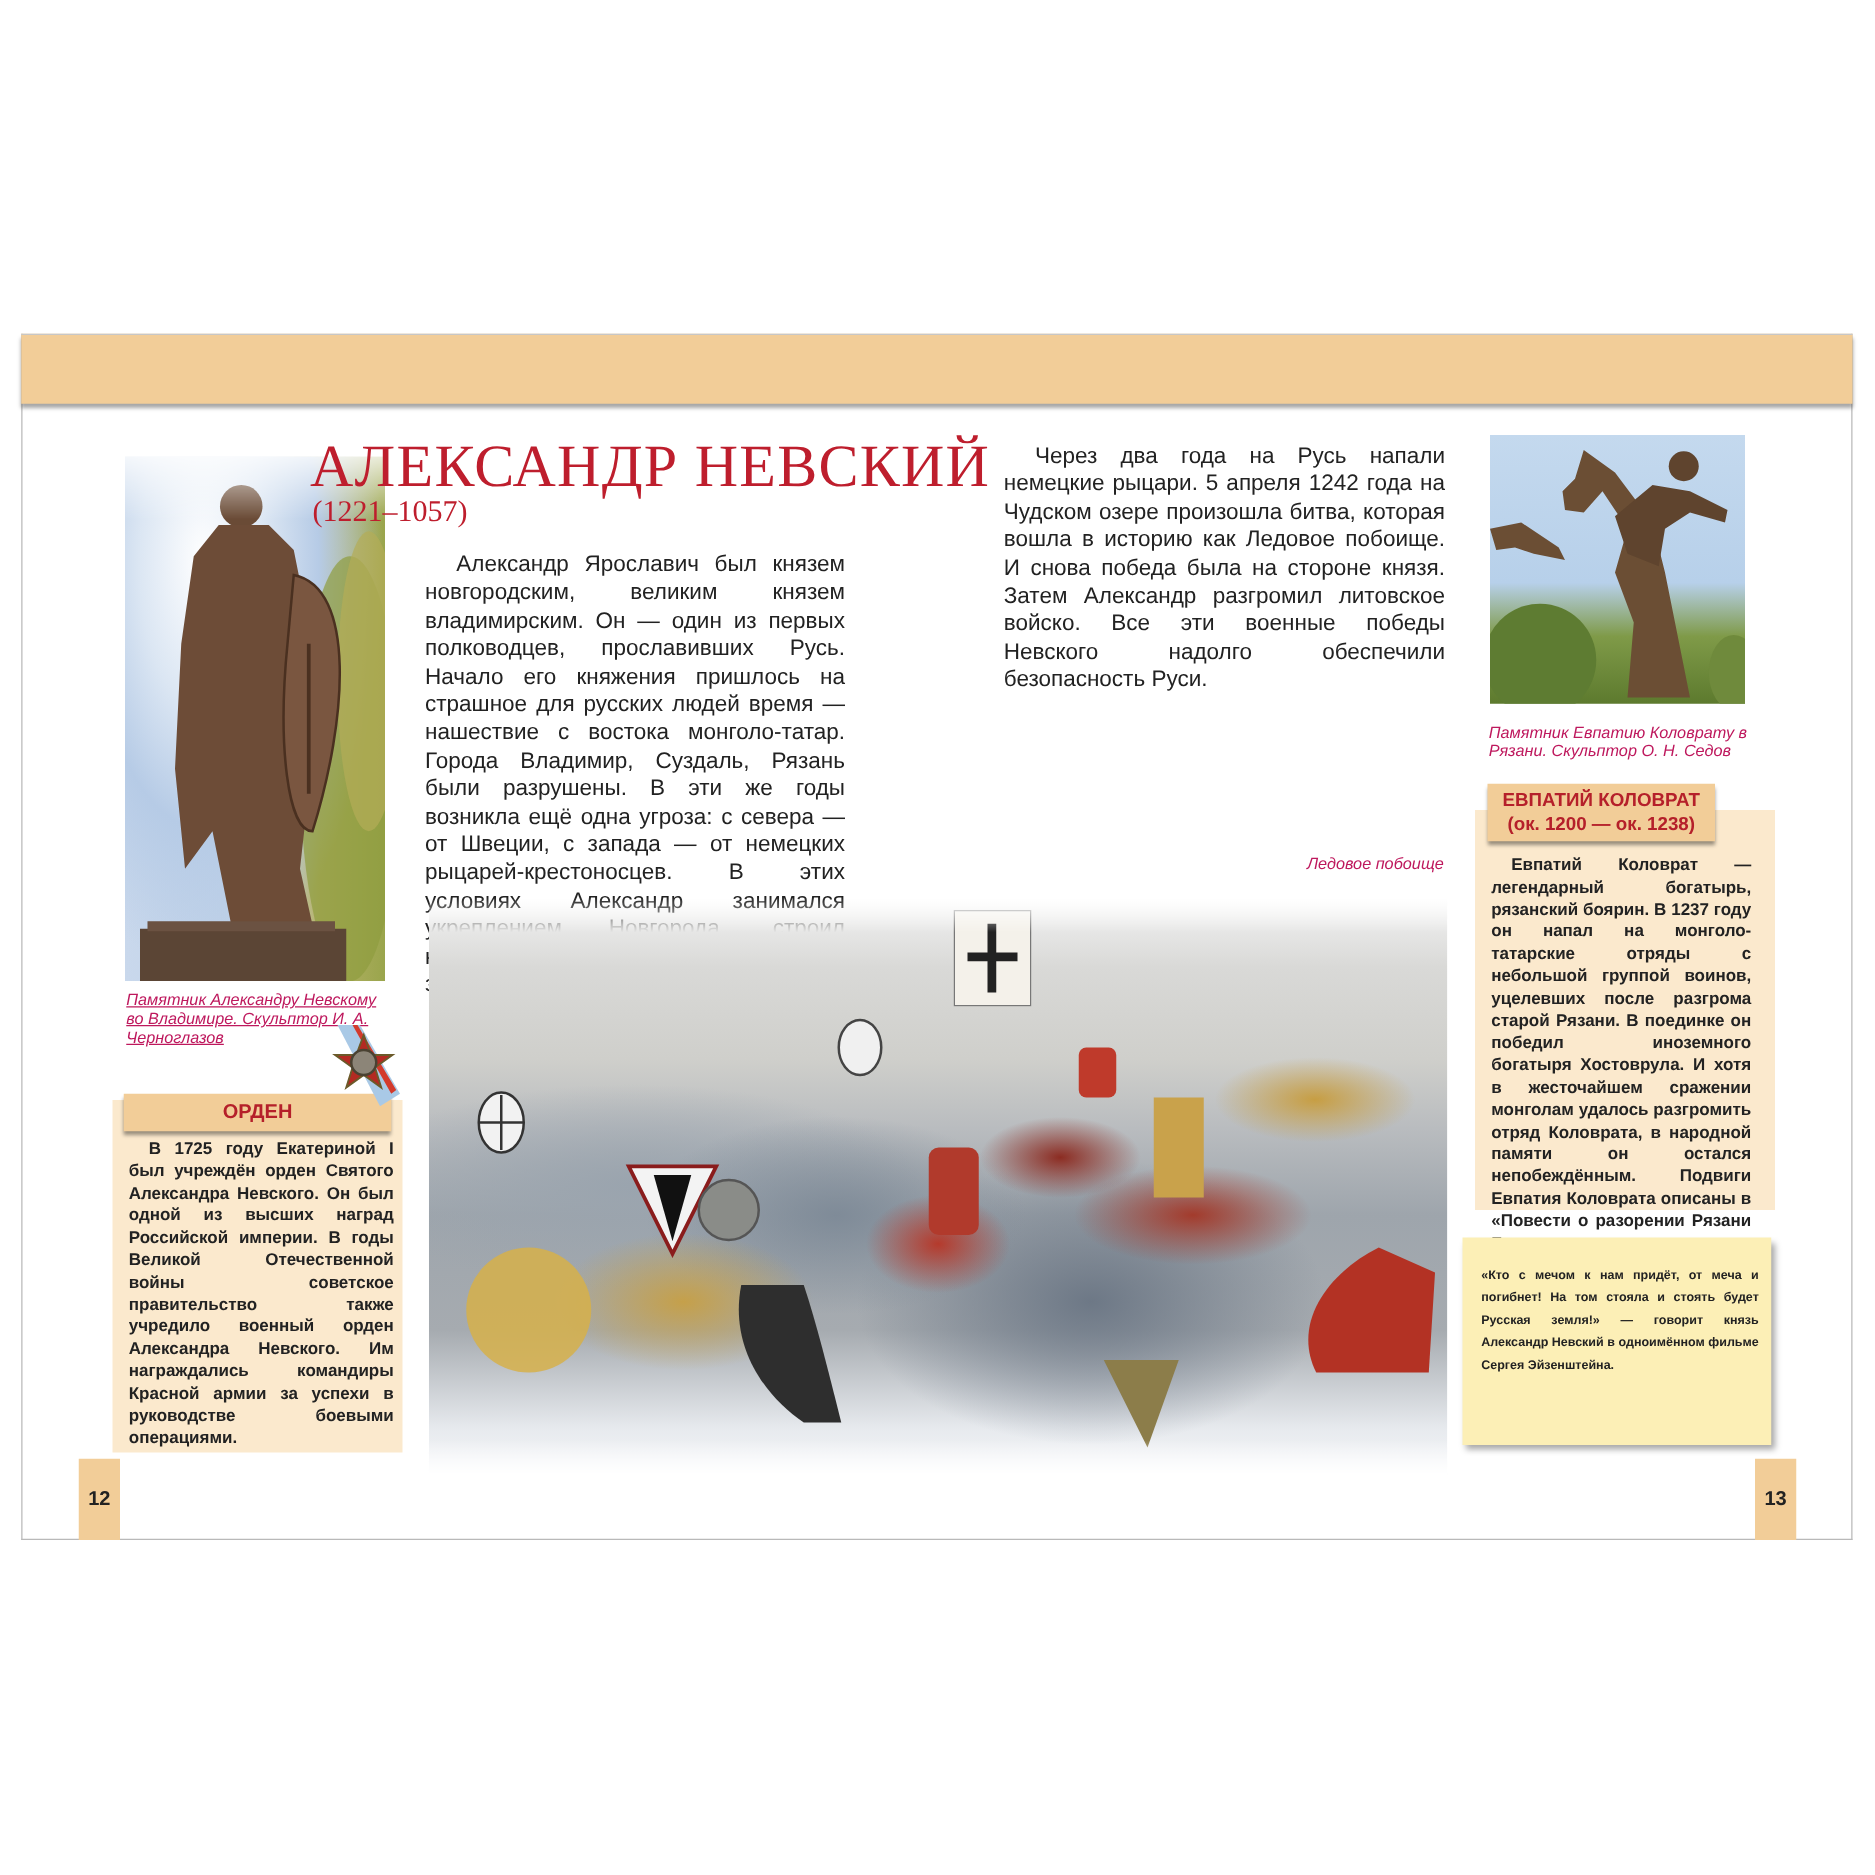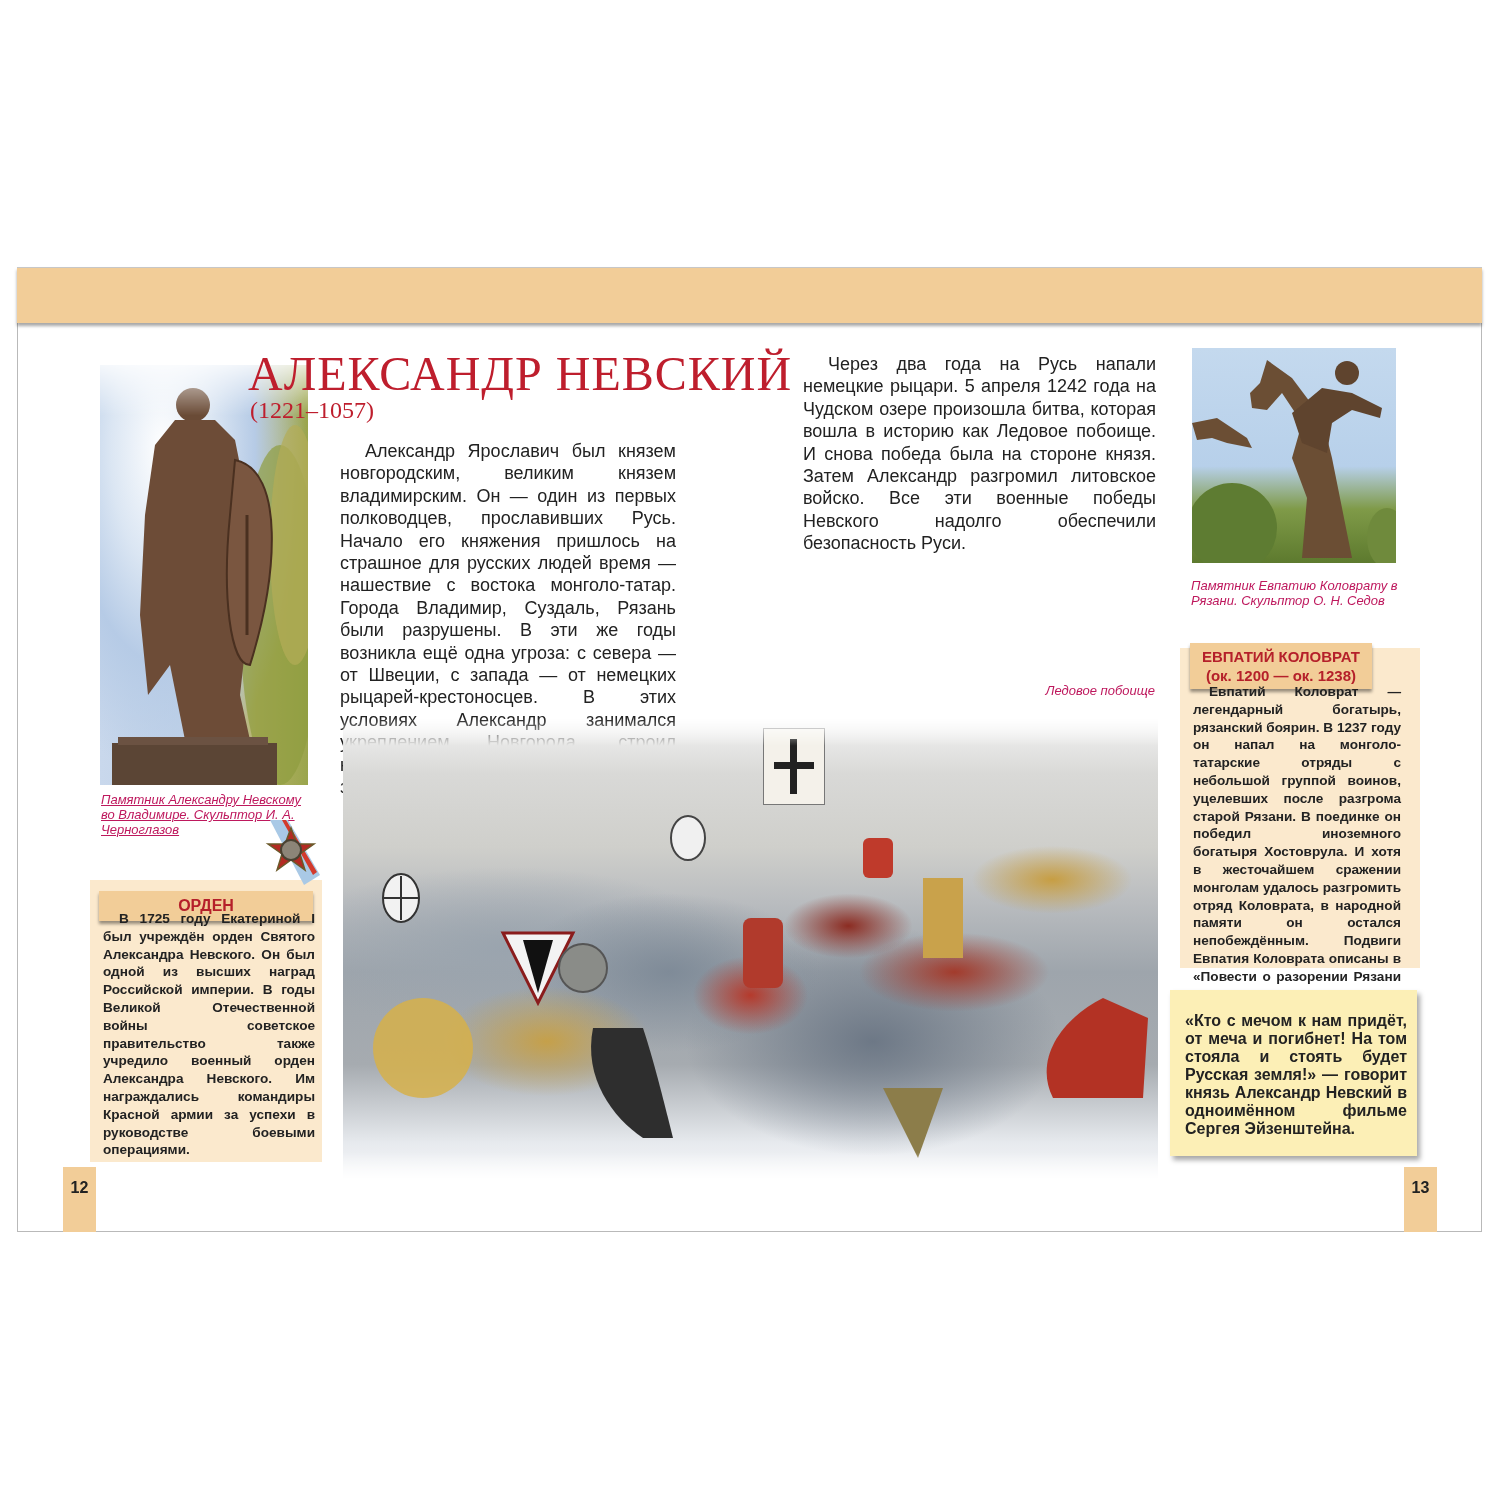--- a/index.html
+++ b/index.html
@@ -1,21 +1,21 @@
 <!DOCTYPE html>
 <html><head>
 <meta charset="utf-8">
 <style>
   html, body { margin: 0; padding: 0; background: #ffffff; }
   body { width: 1500px; height: 1500px; position: relative; overflow: hidden; font-family: "Liberation Sans", sans-serif; color: #222; }
 
   .spread { position: absolute; left: 17px; top: 267px; width: 1465px; height: 965px; border: 1px solid #b9b9b9; border-top: none; background: #fff; box-sizing: border-box; }
   .header-band { position: absolute; left: 17px; top: 267px; width: 1465px; height: 55px; background: #f2cd98; border-top: 1px solid #c7c7c7; box-shadow: 0 3px 3px rgba(0,0,0,0.35); }
 
-  .page-num { position: absolute; top: 1167px; width: 33px; height: 65px; background: #f2cd98; font-weight: bold; font-size: 16px; text-align: center; padding-top: 12px; box-sizing: border-box; color: #222; }
+  .page-num { position: absolute; top: 1167px; width: 33px; height: 65px; background: #f2cd98; font-weight: bold; font-size: 16px; text-align: center; padding-top: 24px; box-sizing: border-box; color: #222; }
   .page-num.left { left: 63px; }
   .page-num.right { left: 1404px; }
 
   
   .photo { position: absolute; overflow: hidden; }
   .photo-nevsky { left: 100px; top: 365px; width: 208px; height: 420px;
     background: radial-gradient(ellipse at 30% 20%, #ffffff 0%, #dbe6f3 25%, #b6cbe6 45%, rgba(182,203,230,0) 70%),
                 linear-gradient(90deg, #c9d8ec 0%, #bccfe6 55%, #b8b36a 75%, #9aa54c 100%);
     -webkit-mask-image: linear-gradient(180deg, rgba(0,0,0,0.2) 0%, #000 12%, #000 100%); }
   .statue { position: absolute; }
@@ -47,30 +47,30 @@
   .col2 { left: 803px; top: 353px; width: 353px; }
 
   .caption { position: absolute; font-style: italic; font-size: 13px; line-height: 15px; color: #be185d; }
   .cap-nevsky { left: 101px; top: 792px; width: 215px; text-decoration: underline; }
   .cap-battle { left: 1040px; top: 683px; width: 115px; text-align: right; }
   .cap-kolovrat { left: 1191px; top: 578px; width: 215px; }
 
   .note { position: absolute; background: #fbe9cd; box-sizing: border-box; }
   .note-order { left: 90px; top: 880px; width: 232px; height: 282px; }
   .note-kolovrat { left: 1180px; top: 648px; width: 240px; height: 320px; }
-  .note-head { position: absolute; background: #f2cd98; box-shadow: 0 3px 3px rgba(0,0,0,0.4); color: #b5202a; font-weight: bold; text-align: center; margin-top: 16px; }
+  .note-head { position: absolute; background: #f2cd98; box-shadow: 0 3px 3px rgba(0,0,0,0.4); color: #b5202a; font-weight: bold; text-align: center; }
   .head-order { left: 99px; top: 875px; width: 214px; height: 30px; font-size: 16px; line-height: 30px; }
   .head-kolovrat { left: 1190px; top: 627px; width: 182px; height: 46px; font-size: 15px; line-height: 19px; padding-top: 4px; box-sizing: border-box; }
   .note-text { position: absolute; font-weight: bold; font-size: 13.6px; line-height: 17.8px; color: #222; text-align: justify; }
   .note-text p { margin: 0; text-indent: 16px; }
   .text-order { left: 103px; top: 910px; width: 212px; }
   .text-kolovrat { left: 1193px; top: 683px; width: 208px; }
 
   .quote-box { position: absolute; left: 1170px; top: 990px; width: 247px; height: 166px; background: #fcefb6; box-shadow: 3px 4px 5px rgba(0,0,0,0.35); }
-  .quote-text { position: absolute; left: 1185px; top: 1012px; width: 222px; font-weight: bold; font-size: 16px; line-height: 18px; color: #222; text-align: justify; }
+  .quote-text { position: absolute; left: 1185px; top: 1012px; width: 222px; font-weight: bold; font-size: 10px; line-height: 18px; color: #222; text-align: justify; }
 
   .medal { position: absolute; left: 262px; top: 820px; width: 58px; height: 65px; }
 </style>
 </head>
 <body>
 
 <div class="spread"></div>
 <div class="header-band"></div>
 
 <div class="photo photo-nevsky">

